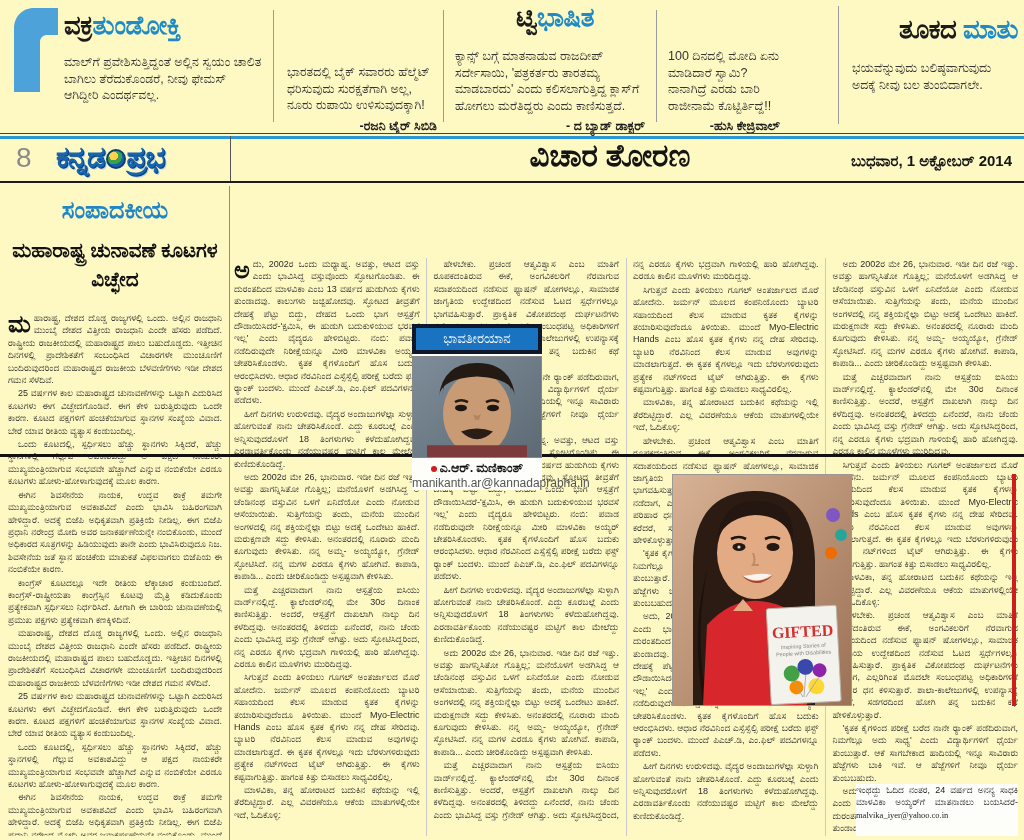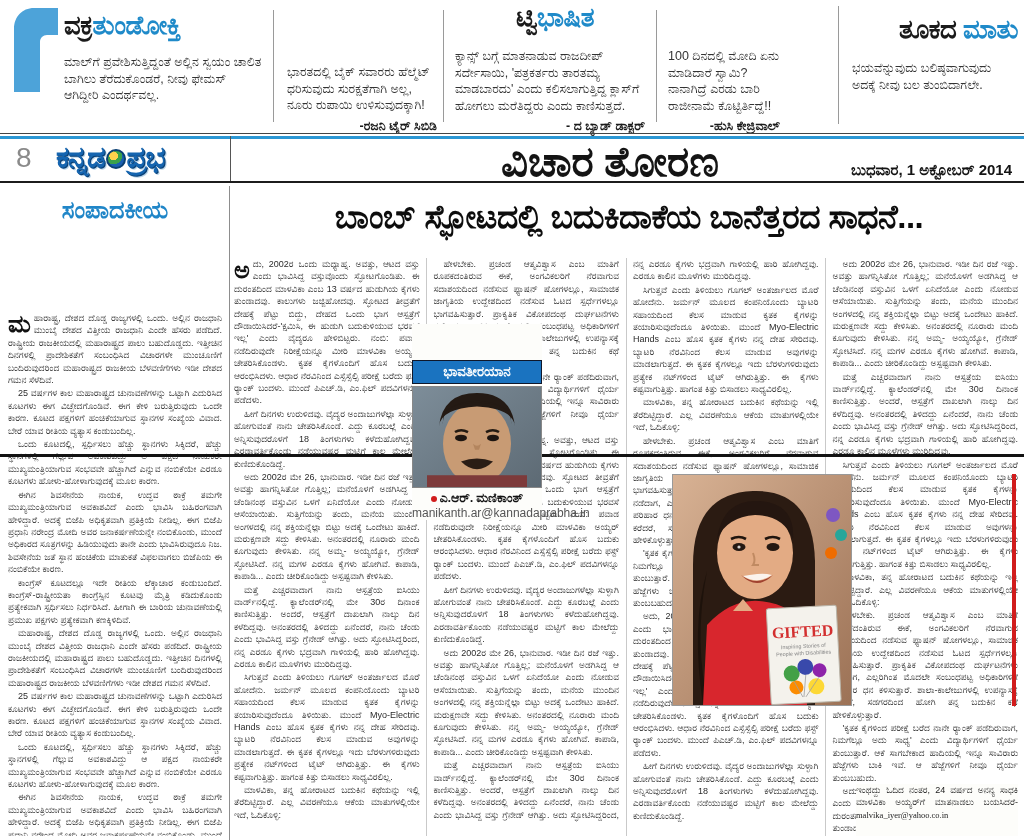--- a/index.html
+++ b/index.html
@@ -1,41 +1,41 @@
 <!DOCTYPE html>
 <html><head>
 <meta charset="utf-8">
 <style>
   * { margin:0; padding:0; box-sizing:border-box; }
   body { background:#777; font-family:"Liberation Sans", sans-serif; }
   #page {
     position:relative; width:1024px; height:840px; margin:0 auto;
-    background:#ffffff; overflow:hidden; color:#222;
+    background:#fef9c3; overflow:hidden; color:#222;
   }
   
   .vrule { position:absolute; width:1px; background:#9a9a9a; }
   .quote-glyph { position:absolute; left:14px; top:8px; width:46px; height:84px; }
   .qtitle { position:absolute; font-size:26px; font-weight:bold; letter-spacing:-0.5px; white-space:nowrap; }
   .qtitle .blk { color:#1b1b1b; }
   .qtitle .blu { color:#1f8ac9; }
   .qtext { position:absolute; font-size:12.5px; line-height:1.32; color:#333; }
   .qattrib { display:block; text-align:right; font-weight:bold; color:#1b1b1b; margin-top:4px; }
   
   .hair-top { position:absolute; left:0; right:0; top:133px; height:1px; background:#444; }
   .blue-line { position:absolute; left:0; right:0; top:136px; height:3px; background:#2b97d4; }
   .mast-bottom { position:absolute; left:0; right:0; top:181px; height:2px; background:#1c1c1c; }
   .page-num { position:absolute; left:16px; top:142px; font-size:28px; color:#8a8a8a; }
   .logo { position:absolute; left:56px; top:141px; font-size:29px; font-weight:bold;
           color:#1565b0; text-shadow:1px 1px 0 #0a3f73, 2px 2px 0 #bcd6ea; letter-spacing:-1px; }
   .logo-orb { display:inline-block; width:20px; height:20px; border-radius:50%;
           background:radial-gradient(circle at 35% 30%, #ffd24d 0 28%, #3aa14b 29% 55%, #1a5fb0 56% 100%);
           border:2px solid #0a3f73; vertical-align:-2px; margin:0 1px; }
   .section-title { position:absolute; left:380px; top:138px; width:460px; text-align:center;
-          font-size:42px; font-weight:bold; color:#141414; font-family:"Liberation Serif", serif; }
-  .edition-date { position:absolute; right:12px; top:152px; font-size:15px; font-weight:bold; color:#141414;margin-top:9px; }
+          font-size:31px; font-weight:bold; color:#141414; font-family:"Liberation Serif", serif; }
+  .edition-date { position:absolute; right:12px; top:152px; font-size:15px; font-weight:bold; color:#141414; }
   .mast-tick { position:absolute; left:230px; top:136px; width:1px; height:45px; background:#555; }
   
   .col-sep { position:absolute; left:229px; top:186px; width:1px; height:654px; background:#8d8d8d; }
   .edit-label { position:absolute; left:8px; top:196px; width:214px; text-align:center;
           font-size:24px; font-weight:bold; color:#2086c8; }
   .edit-headline { position:absolute; left:4px; top:236px; width:222px; text-align:center;
           font-size:20px; font-weight:bold; line-height:1.45; color:#111;
           font-family:"Liberation Serif", serif; }
   .edit-body { position:absolute; left:8px; top:312px; width:214px; height:524px; overflow:hidden; }
   .para { font-size:9px; line-height:12.4px; text-align:justify; color:#2b2b2b;
@@ -43,22 +43,22 @@
   .para.lead { text-indent:0; }
   .para.lead::first-letter { font-size:24px; font-weight:bold; float:left; line-height:20px;
           padding:2px 3px 0 0; color:#111; }
   
   .art-headline { position:absolute; left:240px; top:198px; width:778px; text-align:center;
           font-size:33px; font-weight:bold; color:#0d0d0d; letter-spacing:-0.5px; }
   .art-cols { position:absolute; left:234px; top:258px; width:784px; height:578px; overflow:hidden;
           column-count:4; column-gap:14px; column-fill:auto; column-rule:1px solid #c9c9c9; }
   
   .author-box { position:absolute; left:412px; top:324px; width:130px; background:#fdfdfa; z-index:5; }
-  .author-label { background:#1a73c0; border:1px solid #0f172a; color:#fff; text-align:center;
-          font-size:13.5px; font-weight:bold; padding:3px 2px;margin-top:36px; }
+  .author-label { background:#1a73c0; border:4px solid #0f172a; color:#fff; text-align:center;
+          font-size:13.5px; font-weight:normal; padding:3px 2px; }
   .author-photo { width:100%; height:102px; border:1px solid #888; margin-top:2px; display:block; }
   .author-byline { margin-top:3px; text-align:center; font-size:12.5px; font-weight:bold; color:#111; white-space:nowrap;font-family:Liberation Serif, serif; }
   .red-dot { display:inline-block; width:6px; height:6px; border-radius:50%; background:#d11c1c; margin-right:3px; }
   .author-email { text-align:right; font-size:12px; color:#555; margin-top:0; }
   
   .heavy-rule { position:absolute; left:0; right:0; top:454px; height:3px; background:#121212; z-index:3; }
   
   .photo-box { position:absolute; left:672px; top:474px; width:180px; height:232px;
           border:1px solid #999; z-index:6; overflow:hidden; background:#b98; }
   .red-bar { position:absolute; left:1012px; top:474px; width:4px; height:232px; background:#d11c1c; z-index:6; }
@@ -120,33 +120,33 @@
   <div class="logo">
     <span>ಕನ್ನಡ</span><span class="logo-orb"></span><span>ಪ್ರಭ</span>
   </div>
   <div class="mast-tick"></div>
   <div class="section-title">ವಿಚಾರ ತೋರಣ</div>
   <div class="edition-date">ಬುಧವಾರ, 1 ಅಕ್ಟೋಬರ್ 2014</div>
   <div class="mast-bottom"></div>
 
   <div class="col-sep"></div>
   <div class="edit-label">ಸಂಪಾದಕೀಯ</div>
+  <div class="edit-headline">ಮಹಾರಾಷ್ಟ್ರ ಚುನಾವಣೆ ಕೂಟಗಳ ವಿಚ್ಛೇದ</div>
   <div class="edit-body" id="edit-body">
       <p class="para lead">ಮಹಾರಾಷ್ಟ್ರ, ದೇಶದ ದೊಡ್ಡ ರಾಜ್ಯಗಳಲ್ಲಿ ಒಂದು. ಅಲ್ಲಿನ ರಾಜಧಾನಿ ಮುಂಬೈ ದೇಶದ ವಿತ್ತೀಯ ರಾಜಧಾನಿ ಎಂದೇ ಹೆಸರು ಪಡೆದಿದೆ. ರಾಷ್ಟ್ರೀಯ ರಾಜಕೀಯದಲ್ಲಿ ಮಹಾರಾಷ್ಟ್ರದ ಪಾಲು ಬಹುದೊಡ್ಡದು. ಇತ್ತೀಚಿನ ದಿನಗಳಲ್ಲಿ ಪ್ರಾದೇಶಿಕತೆಗೆ ಸಂಬಂಧಿಸಿದ ವಿಚಾರಗಳೇ ಮುಂಚೂಣಿಗೆ ಬಂದಿರುವುದರಿಂದ ಮಹಾರಾಷ್ಟ್ರದ ರಾಜಕೀಯ ಬೆಳವಣಿಗೆಗಳು ಇಡೀ ದೇಶದ ಗಮನ ಸೆಳೆದಿವೆ.</p>
       <p class="para">25 ವರ್ಷಗಳ ಕಾಲ ಮಹಾರಾಷ್ಟ್ರದ ಚುನಾವಣೆಗಳನ್ನು ಒಟ್ಟಾಗಿ ಎದುರಿಸಿದ ಕೂಟಗಳು ಈಗ ವಿಚ್ಛೇದಗೊಂಡಿವೆ. ಈಗ ಕೇಳಿ ಬರುತ್ತಿರುವುದು ಒಂದೇ ಕಾರಣ. ಕೂಟದ ಪಕ್ಷಗಳಿಗೆ ಹಂಚಿಕೆಯಾಗುವ ಸ್ಥಾನಗಳ ಸಂಖ್ಯೆಯ ವಿವಾದ. ಬೇರೆ ಯಾವ ರೀತಿಯ ವ್ಯತ್ಯಾಸ ಕಂಡುಬಂದಿಲ್ಲ.</p>
       <p class="para">ಒಂದು ಕೂಟದಲ್ಲಿ, ಸ್ಪರ್ಧಿಸಲು ಹೆಚ್ಚು ಸ್ಥಾನಗಳು ಸಿಕ್ಕಿದರೆ, ಹೆಚ್ಚು ಸ್ಥಾನಗಳಲ್ಲಿ ಗೆಲ್ಲುವ ಅವಕಾಶವಿದ್ದು ಆ ಪಕ್ಷದ ನಾಯಕರೇ ಮುಖ್ಯಮಂತ್ರಿಯಾಗುವ ಸಂಭವವೇ ಹೆಚ್ಚಾಗಿದೆ ಎನ್ನುವ ನಂಬಿಕೆಯೇ ಎರಡೂ ಕೂಟಗಳು ಹೋಳು-ಹೋಳಾಗುವುದಕ್ಕೆ ಮೂಲ ಕಾರಣ.</p>
       <p class="para">ಈಗಿನ ಶಿವಸೇನೆಯ ನಾಯಕ, ಉದ್ಧವ ಠಾಕ್ರೆ ತಮಗೇ ಮುಖ್ಯಮಂತ್ರಿಯಾಗುವ ಅವಕಾಶವಿದೆ ಎಂದು ಭಾವಿಸಿ ಬಹಿರಂಗವಾಗಿ ಹೇಳಿದ್ದಾರೆ. ಅದಕ್ಕೆ ಬಿಜೆಪಿ ಅಧಿಕೃತವಾಗಿ ಪ್ರತಿಕ್ರಿಯೆ ನೀಡಿಲ್ಲ. ಈಗ ಬಿಜೆಪಿ ಪ್ರಧಾನಿ ನರೇಂದ್ರ ಮೋದಿ ಅವರ ಜನಾಕರ್ಷಣೆಯನ್ನೇ ನಂಬಿಕೊಂಡು, ಮುಂದೆ ಅಧಿಕಾರದ ಸೂತ್ರಗಳನ್ನು ಹಿಡಿಯುವುದು ತಾನೇ ಎಂದು ಭಾವಿಸಿರುವುದೂ ನಿಜ. ಶಿವಸೇನೆಯ ಜತೆ ಸ್ಥಾನ ಹಂಚಿಕೆಯ ಮಾತುಕತೆ ವಿಫಲವಾಗಲು ಬಿಜೆಪಿಯ ಈ ನಂಬಿಕೆಯೇ ಕಾರಣ.</p>
       <p class="para">ಕಾಂಗ್ರೆಸ್ ಕೂಟದಲ್ಲೂ ಇದೇ ರೀತಿಯ ಲೆಕ್ಕಾಚಾರ ಕಂಡುಬಂದಿದೆ. ಕಾಂಗ್ರೆಸ್-ರಾಷ್ಟ್ರೀಯತಾ ಕಾಂಗ್ರೆಸ್ಸಿನ ಕೂಟವು ಮೈತ್ರಿ ಕಡಿದುಕೊಂಡು ಪ್ರತ್ಯೇಕವಾಗಿ ಸ್ಪರ್ಧಿಸಲು ನಿರ್ಧರಿಸಿದೆ. ಹೀಗಾಗಿ ಈ ಬಾರಿಯ ಚುನಾವಣೆಯಲ್ಲಿ ಪ್ರಮುಖ ಪಕ್ಷಗಳು ಪ್ರತ್ಯೇಕವಾಗಿ ಕಣಕ್ಕಿಳಿದಿವೆ.</p>
       <p class="para">ಮಹಾರಾಷ್ಟ್ರ, ದೇಶದ ದೊಡ್ಡ ರಾಜ್ಯಗಳಲ್ಲಿ ಒಂದು. ಅಲ್ಲಿನ ರಾಜಧಾನಿ ಮುಂಬೈ ದೇಶದ ವಿತ್ತೀಯ ರಾಜಧಾನಿ ಎಂದೇ ಹೆಸರು ಪಡೆದಿದೆ. ರಾಷ್ಟ್ರೀಯ ರಾಜಕೀಯದಲ್ಲಿ ಮಹಾರಾಷ್ಟ್ರದ ಪಾಲು ಬಹುದೊಡ್ಡದು. ಇತ್ತೀಚಿನ ದಿನಗಳಲ್ಲಿ ಪ್ರಾದೇಶಿಕತೆಗೆ ಸಂಬಂಧಿಸಿದ ವಿಚಾರಗಳೇ ಮುಂಚೂಣಿಗೆ ಬಂದಿರುವುದರಿಂದ ಮಹಾರಾಷ್ಟ್ರದ ರಾಜಕೀಯ ಬೆಳವಣಿಗೆಗಳು ಇಡೀ ದೇಶದ ಗಮನ ಸೆಳೆದಿವೆ.</p>
       <p class="para">25 ವರ್ಷಗಳ ಕಾಲ ಮಹಾರಾಷ್ಟ್ರದ ಚುನಾವಣೆಗಳನ್ನು ಒಟ್ಟಾಗಿ ಎದುರಿಸಿದ ಕೂಟಗಳು ಈಗ ವಿಚ್ಛೇದಗೊಂಡಿವೆ. ಈಗ ಕೇಳಿ ಬರುತ್ತಿರುವುದು ಒಂದೇ ಕಾರಣ. ಕೂಟದ ಪಕ್ಷಗಳಿಗೆ ಹಂಚಿಕೆಯಾಗುವ ಸ್ಥಾನಗಳ ಸಂಖ್ಯೆಯ ವಿವಾದ. ಬೇರೆ ಯಾವ ರೀತಿಯ ವ್ಯತ್ಯಾಸ ಕಂಡುಬಂದಿಲ್ಲ.</p>
       <p class="para">ಒಂದು ಕೂಟದಲ್ಲಿ, ಸ್ಪರ್ಧಿಸಲು ಹೆಚ್ಚು ಸ್ಥಾನಗಳು ಸಿಕ್ಕಿದರೆ, ಹೆಚ್ಚು ಸ್ಥಾನಗಳಲ್ಲಿ ಗೆಲ್ಲುವ ಅವಕಾಶವಿದ್ದು ಆ ಪಕ್ಷದ ನಾಯಕರೇ ಮುಖ್ಯಮಂತ್ರಿಯಾಗುವ ಸಂಭವವೇ ಹೆಚ್ಚಾಗಿದೆ ಎನ್ನುವ ನಂಬಿಕೆಯೇ ಎರಡೂ ಕೂಟಗಳು ಹೋಳು-ಹೋಳಾಗುವುದಕ್ಕೆ ಮೂಲ ಕಾರಣ.</p>
       <p class="para">ಈಗಿನ ಶಿವಸೇನೆಯ ನಾಯಕ, ಉದ್ಧವ ಠಾಕ್ರೆ ತಮಗೇ ಮುಖ್ಯಮಂತ್ರಿಯಾಗುವ ಅವಕಾಶವಿದೆ ಎಂದು ಭಾವಿಸಿ ಬಹಿರಂಗವಾಗಿ ಹೇಳಿದ್ದಾರೆ. ಅದಕ್ಕೆ ಬಿಜೆಪಿ ಅಧಿಕೃತವಾಗಿ ಪ್ರತಿಕ್ರಿಯೆ ನೀಡಿಲ್ಲ. ಈಗ ಬಿಜೆಪಿ ಪ್ರಧಾನಿ ನರೇಂದ್ರ ಮೋದಿ ಅವರ ಜನಾಕರ್ಷಣೆಯನ್ನೇ ನಂಬಿಕೊಂಡು, ಮುಂದೆ ಅಧಿಕಾರದ ಸೂತ್ರಗಳನ್ನು ಹಿಡಿಯುವುದು ತಾನೇ ಎಂದು ಭಾವಿಸಿರುವುದೂ ನಿಜ. ಶಿವಸೇನೆಯ ಜತೆ ಸ್ಥಾನ ಹಂಚಿಕೆಯ ಮಾತುಕತೆ ವಿಫಲವಾಗಲು ಬಿಜೆಪಿಯ ಈ ನಂಬಿಕೆಯೇ ಕಾರಣ.</p>
     </div>
 
-  <div class="art-headline">ಬಾಂಬ್ ಸ್ಫೋಟದಲ್ಲಿ ಬದುಕಿದಾಕೆಯ ಬಾನೆತ್ತರದ ಸಾಧನೆ...</div>
   <div class="art-cols" id="art-cols">
       <p class="para lead">ಅದು, 2002ರ ಒಂದು ಮಧ್ಯಾಹ್ನ. ಅವತ್ತು, ಆಟದ ವಸ್ತು ಎಂದು ಭಾವಿಸಿದ್ದ ವಸ್ತುವೊಂದು ಸ್ಫೋಟಗೊಂಡಿತು. ಈ ದುರಂತದಿಂದ ಮಾಳವಿಕಾ ಎಂಬ 13 ವರ್ಷದ ಹುಡುಗಿಯ ಕೈಗಳು ತುಂಡಾದವು. ಕಾಲುಗಳು ಜಜ್ಜಿಹೋದವು. ಸ್ಫೋಟದ ತೀವ್ರತೆಗೆ ದೇಹಕ್ಕೆ ಪೆಟ್ಟು ಬಿದ್ದು, ದೇಹದ ಒಂದು ಭಾಗ ಆಸ್ಪತ್ರೆಗೆ ದೌಡಾಯಿಸಿದರೆ-'ಕ್ಷಮಿಸಿ, ಈ ಹುಡುಗಿ ಬದುಕುಳಿಯುವ ಭರವಸೆ ಇಲ್ಲ' ಎಂದು ವೈದ್ಯರೂ ಹೇಳಿಬಿಟ್ಟರು. ನಂಬಿ: ಪವಾಡ ನಡೆದಿರುವುದೇ ನಿರೀಕ್ಷೆಯನ್ನೂ ಮೀರಿ ಮಾಳವಿಕಾ ಅಯ್ಯರ್ ಚೇತರಿಸಿಕೊಂಡಳು. ಕೃತಕ ಕೈಗಳೊಂದಿಗೆ ಹೊಸ ಬದುಕು ಆರಂಭಿಸಿದಳು. ಆಧಾರ ನೆರವಿನಿಂದ ಎಸ್ಸೆಸ್ಸೆಲ್ಸಿ ಪರೀಕ್ಷೆ ಬರೆದು ಫಸ್ಟ್ ರ‍್ಯಾಂಕ್ ಬಂದಳು. ಮುಂದೆ ಪಿಎಚ್.ಡಿ, ಎಂ.ಫಿಲ್ ಪದವಿಗಳನ್ನೂ ಪಡೆದಳು.</p>
       <p class="para">ಹೀಗೆ ದಿನಗಳು ಉರುಳಿದವು. ವೈದ್ಯರ ಅಂದಾಜುಗಳೆಲ್ಲಾ ಸುಳ್ಳಾಗಿ ಹೋಗುವಂತೆ ನಾನು ಚೇತರಿಸಿಕೊಂಡೆ. ಎದ್ದು ಕೂರಬಲ್ಲೆ ಎಂದು ಅನ್ನಿಸುವುದರೊಳಗೆ 18 ತಿಂಗಳುಗಳು ಕಳೆದುಹೋಗಿದ್ದವು. ಎರಡಾವರ್ತಿಕೊಂಡು ನಡೆಯುವಷ್ಟರ ಮಟ್ಟಿಗೆ ಕಾಲ ಮೇಲೆದ್ದು ಕುಣಿದುಕೊಂಡಿದ್ದೆ.</p>
       <p class="para">ಅದು 2002ರ ಮೇ 26, ಭಾನುವಾರ. ಇಡೀ ದಿನ ರಜೆ ಇತ್ತು. ಅವತ್ತು ಹಾಗನ್ನಿಸಿತೋ ಗೊತ್ತಿಲ್ಲ; ಮನೆಯೊಳಗೆ ಅಡಗಿಸಿದ್ದ ಆ ಚೆಂಡಿನಂಥ ವಸ್ತುವಿನ ಒಳಗೆ ಏನಿದೆಯೋ ಎಂದು ನೋಡುವ ಆಸೆಯಾಯಿತು. ಸುತ್ತಿಗೆಯನ್ನು ತಂದು, ಮನೆಯ ಮುಂದಿನ ಅಂಗಳದಲ್ಲಿ ನನ್ನ ಶಕ್ತಿಯನ್ನೆಲ್ಲಾ ಬಿಟ್ಟು ಅದಕ್ಕೆ ಒಂದೇಟು ಹಾಕಿದೆ. ಮರುಕ್ಷಣವೇ ಸದ್ದು ಕೇಳಿಸಿತು. ಅನಂತರದಲ್ಲಿ ನೂರಾರು ಮಂದಿ ಕೂಗುವುದು ಕೇಳಿಸಿತು. ನನ್ನ ಅಮ್ಮ- ಅಯ್ಯಯ್ಯೋ, ಗ್ರೆನೇಡ್ ಸ್ಫೋಟಿಸಿದೆ. ನನ್ನ ಮಗಳ ಎರಡೂ ಕೈಗಳು ಹೋಗಿವೆ. ಕಾಪಾಡಿ, ಕಾಪಾಡಿ... ಎಂದು ಚೀರಿಕೊಂಡಿದ್ದು ಅಸ್ಪಷ್ಟವಾಗಿ ಕೇಳಿಸಿತು.</p>
       <p class="para">ಮತ್ತೆ ಎಚ್ಚರವಾದಾಗ ನಾನು ಆಸ್ಪತ್ರೆಯ ಐಸಿಯು ವಾರ್ಡ್‌ನಲ್ಲಿದ್ದೆ. ಕ್ಯಾಲೆಂಡರ್‌ನಲ್ಲಿ ಮೇ 30ರ ದಿನಾಂಕ ಕಾಣಿಸುತ್ತಿತ್ತು. ಅಂದರೆ, ಆಸ್ಪತ್ರೆಗೆ ದಾಖಲಾಗಿ ನಾಲ್ಕು ದಿನ ಕಳೆದಿದ್ದವು. ಅನಂತರದಲ್ಲಿ ತಿಳಿದದ್ದು ಏನೆಂದರೆ, ನಾನು ಚೆಂಡು ಎಂದು ಭಾವಿಸಿದ್ದ ವಸ್ತು ಗ್ರೆನೇಡ್ ಆಗಿತ್ತು. ಅದು ಸ್ಫೋಟಿಸಿದ್ದರಿಂದ, ನನ್ನ ಎರಡೂ ಕೈಗಳು ಭದ್ರವಾಗಿ ಗಾಳಿಯಲ್ಲಿ ಹಾರಿ ಹೋಗಿದ್ದವು. ಎರಡೂ ಕಾಲಿನ ಮೂಳೆಗಳು ಮುರಿದಿದ್ದವು.</p>
       <p class="para">ಸಿಗುತ್ತವೆ ಎಂದು ತಿಳಿಯಲು ಗೂಗಲ್ ಅಂತರ್ಜಾಲದ ಮೊರೆ ಹೋದೆನು. ಜರ್ಮನ್ ಮೂಲದ ಕಂಪನಿಯೊಂದು ಬ್ಯಾಟರಿ ಸಹಾಯದಿಂದ ಕೆಲಸ ಮಾಡುವ ಕೃತಕ ಕೈಗಳನ್ನು ತಯಾರಿಸುವುದೆಂದೂ ತಿಳಿಯಿತು. ಮುಂದೆ Myo-Electric Hands ಎಂಬ ಹೊಸ ಕೃತಕ ಕೈಗಳು ನನ್ನ ದೇಹ ಸೇರಿದವು. ಬ್ಯಾಟರಿ ನೆರವಿನಿಂದ ಕೆಲಸ ಮಾಡುವ ಅವುಗಳನ್ನು ಮಾಡಲಾಗುತ್ತದೆ. ಈ ಕೃತಕ ಕೈಗಳಲ್ಲೂ ಇದು ಬೆರಳುಗಳಿರುವುದು ಪ್ರತ್ಯೇಕ ನಟ್‌ಗಳಿಂದ ಟೈಟ್ ಆಗಿರುತ್ತಿತ್ತು. ಈ ಕೈಗಳು ಕಷ್ಟವಾಗುತ್ತಿತ್ತು. ಹಾಗಂತ ಕಿತ್ತು ಬಿಸಾಡಲು ಸಾಧ್ಯವಿರಲಿಲ್ಲ.</p>
       <p class="para">ಮಾಳವಿಕಾ, ತನ್ನ ಹೋರಾಟದ ಬದುಕಿನ ಕಥೆಯನ್ನು ಇಲ್ಲಿ ತೆರೆದಿಟ್ಟಿದ್ದಾರೆ. ಎಲ್ಲ ವಿವರಣೆಯೂ ಆಕೆಯ ಮಾತುಗಳಲ್ಲಿಯೇ ಇದೆ, ಓದಿಕೊಳ್ಳಿ:</p>
       <p class="para">ಹೇಳಬೇಕು. ಪ್ರಚಂಡ ಆತ್ಮವಿಶ್ವಾಸ ಎಂಬ ಮಾತಿಗೆ ರೂಪಕದಂತಿರುವ ಈಕೆ, ಅಂಗವಿಕಲರಿಗೆ ನೆರವಾಗುವ ಸದಾಶಯದಿಂದ ನಡೆಸುವ ಫ್ಯಾಷನ್ ಷೋಗಳಲ್ಲೂ, ಸಾಮಾಜಿಕ ಜಾಗೃತಿಯ ಉದ್ದೇಶದಿಂದ ನಡೆಸುವ ಓಟದ ಸ್ಪರ್ಧೆಗಳಲ್ಲೂ ಭಾಗವಹಿಸುತ್ತಾರೆ. ಪ್ರಾಕೃತಿಕ ವಿಕೋಪದಂಥ ದುರ್ಘಟನೆಗಳು ನಡೆದಾಗ, ಎಲ್ಲರಿಗಿಂತ ಮೊದಲೇ ಸಂಬಂಧಪಟ್ಟ ಅಧಿಕಾರಿಗಳಿಗೆ ಪರಿಹಾರ ಧನ ಕಳಿಸುತ್ತಾರೆ. ಶಾಲಾ-ಕಾಲೇಜುಗಳಲ್ಲಿ ಉಪನ್ಯಾಸಕ್ಕೆ ಕರೆದರೆ, ಸಡಗರದಿಂದ ಹೋಗಿ ತನ್ನ ಬದುಕಿನ ಕಥೆ ಹೇಳಿಕೊಳ್ಳುತ್ತಾರೆ.</p>
       <p class="para">'ಕೃತಕ ಕೈಗಳಿಂದ ಪರೀಕ್ಷೆ ಬರೆದ ನಾನೇ ರ‍್ಯಾಂಕ್ ಪಡೆದಿರುವಾಗ, ನಿಮಗೆಲ್ಲೂ ಅದು ಸಾಧ್ಯ' ಎಂದು ವಿದ್ಯಾರ್ಥಿಗಳಿಗೆ ಧೈರ್ಯ ತುಂಬುತ್ತಾರೆ. ಆಕೆ ಸಾಗಬೇಕಾದ ಹಾದಿಯಲ್ಲಿ ಇನ್ನೂ ಸಾವಿರಾರು ಹೆಜ್ಜೆಗಳು ಬಾಕಿ ಇವೆ. ಆ ಹೆಜ್ಜೆಗಳಿಗೆ ನೀವೂ ಧೈರ್ಯ ತುಂಬಬಹುದು.</p>
       <p class="para">ಅದು, 2002ರ ಒಂದು ಮಧ್ಯಾಹ್ನ. ಅವತ್ತು, ಆಟದ ವಸ್ತು ಎಂದು ಭಾವಿಸಿದ್ದ ವಸ್ತುವೊಂದು ಸ್ಫೋಟಗೊಂಡಿತು. ಈ ದುರಂತದಿಂದ ಮಾಳವಿಕಾ ಎಂಬ 13 ವರ್ಷದ ಹುಡುಗಿಯ ಕೈಗಳು ತುಂಡಾದವು. ಕಾಲುಗಳು ಜಜ್ಜಿಹೋದವು. ಸ್ಫೋಟದ ತೀವ್ರತೆಗೆ ದೇಹಕ್ಕೆ ಪೆಟ್ಟು ಬಿದ್ದು, ದೇಹದ ಒಂದು ಭಾಗ ಆಸ್ಪತ್ರೆಗೆ ದೌಡಾಯಿಸಿದರೆ-'ಕ್ಷಮಿಸಿ, ಈ ಹುಡುಗಿ ಬದುಕುಳಿಯುವ ಭರವಸೆ ಇಲ್ಲ' ಎಂದು ವೈದ್ಯರೂ ಹೇಳಿಬಿಟ್ಟರು. ನಂಬಿ: ಪವಾಡ ನಡೆದಿರುವುದೇ ನಿರೀಕ್ಷೆಯನ್ನೂ ಮೀರಿ ಮಾಳವಿಕಾ ಅಯ್ಯರ್ ಚೇತರಿಸಿಕೊಂಡಳು. ಕೃತಕ ಕೈಗಳೊಂದಿಗೆ ಹೊಸ ಬದುಕು ಆರಂಭಿಸಿದಳು. ಆಧಾರ ನೆರವಿನಿಂದ ಎಸ್ಸೆಸ್ಸೆಲ್ಸಿ ಪರೀಕ್ಷೆ ಬರೆದು ಫಸ್ಟ್ ರ‍್ಯಾಂಕ್ ಬಂದಳು. ಮುಂದೆ ಪಿಎಚ್.ಡಿ, ಎಂ.ಫಿಲ್ ಪದವಿಗಳನ್ನೂ ಪಡೆದಳು.</p>

